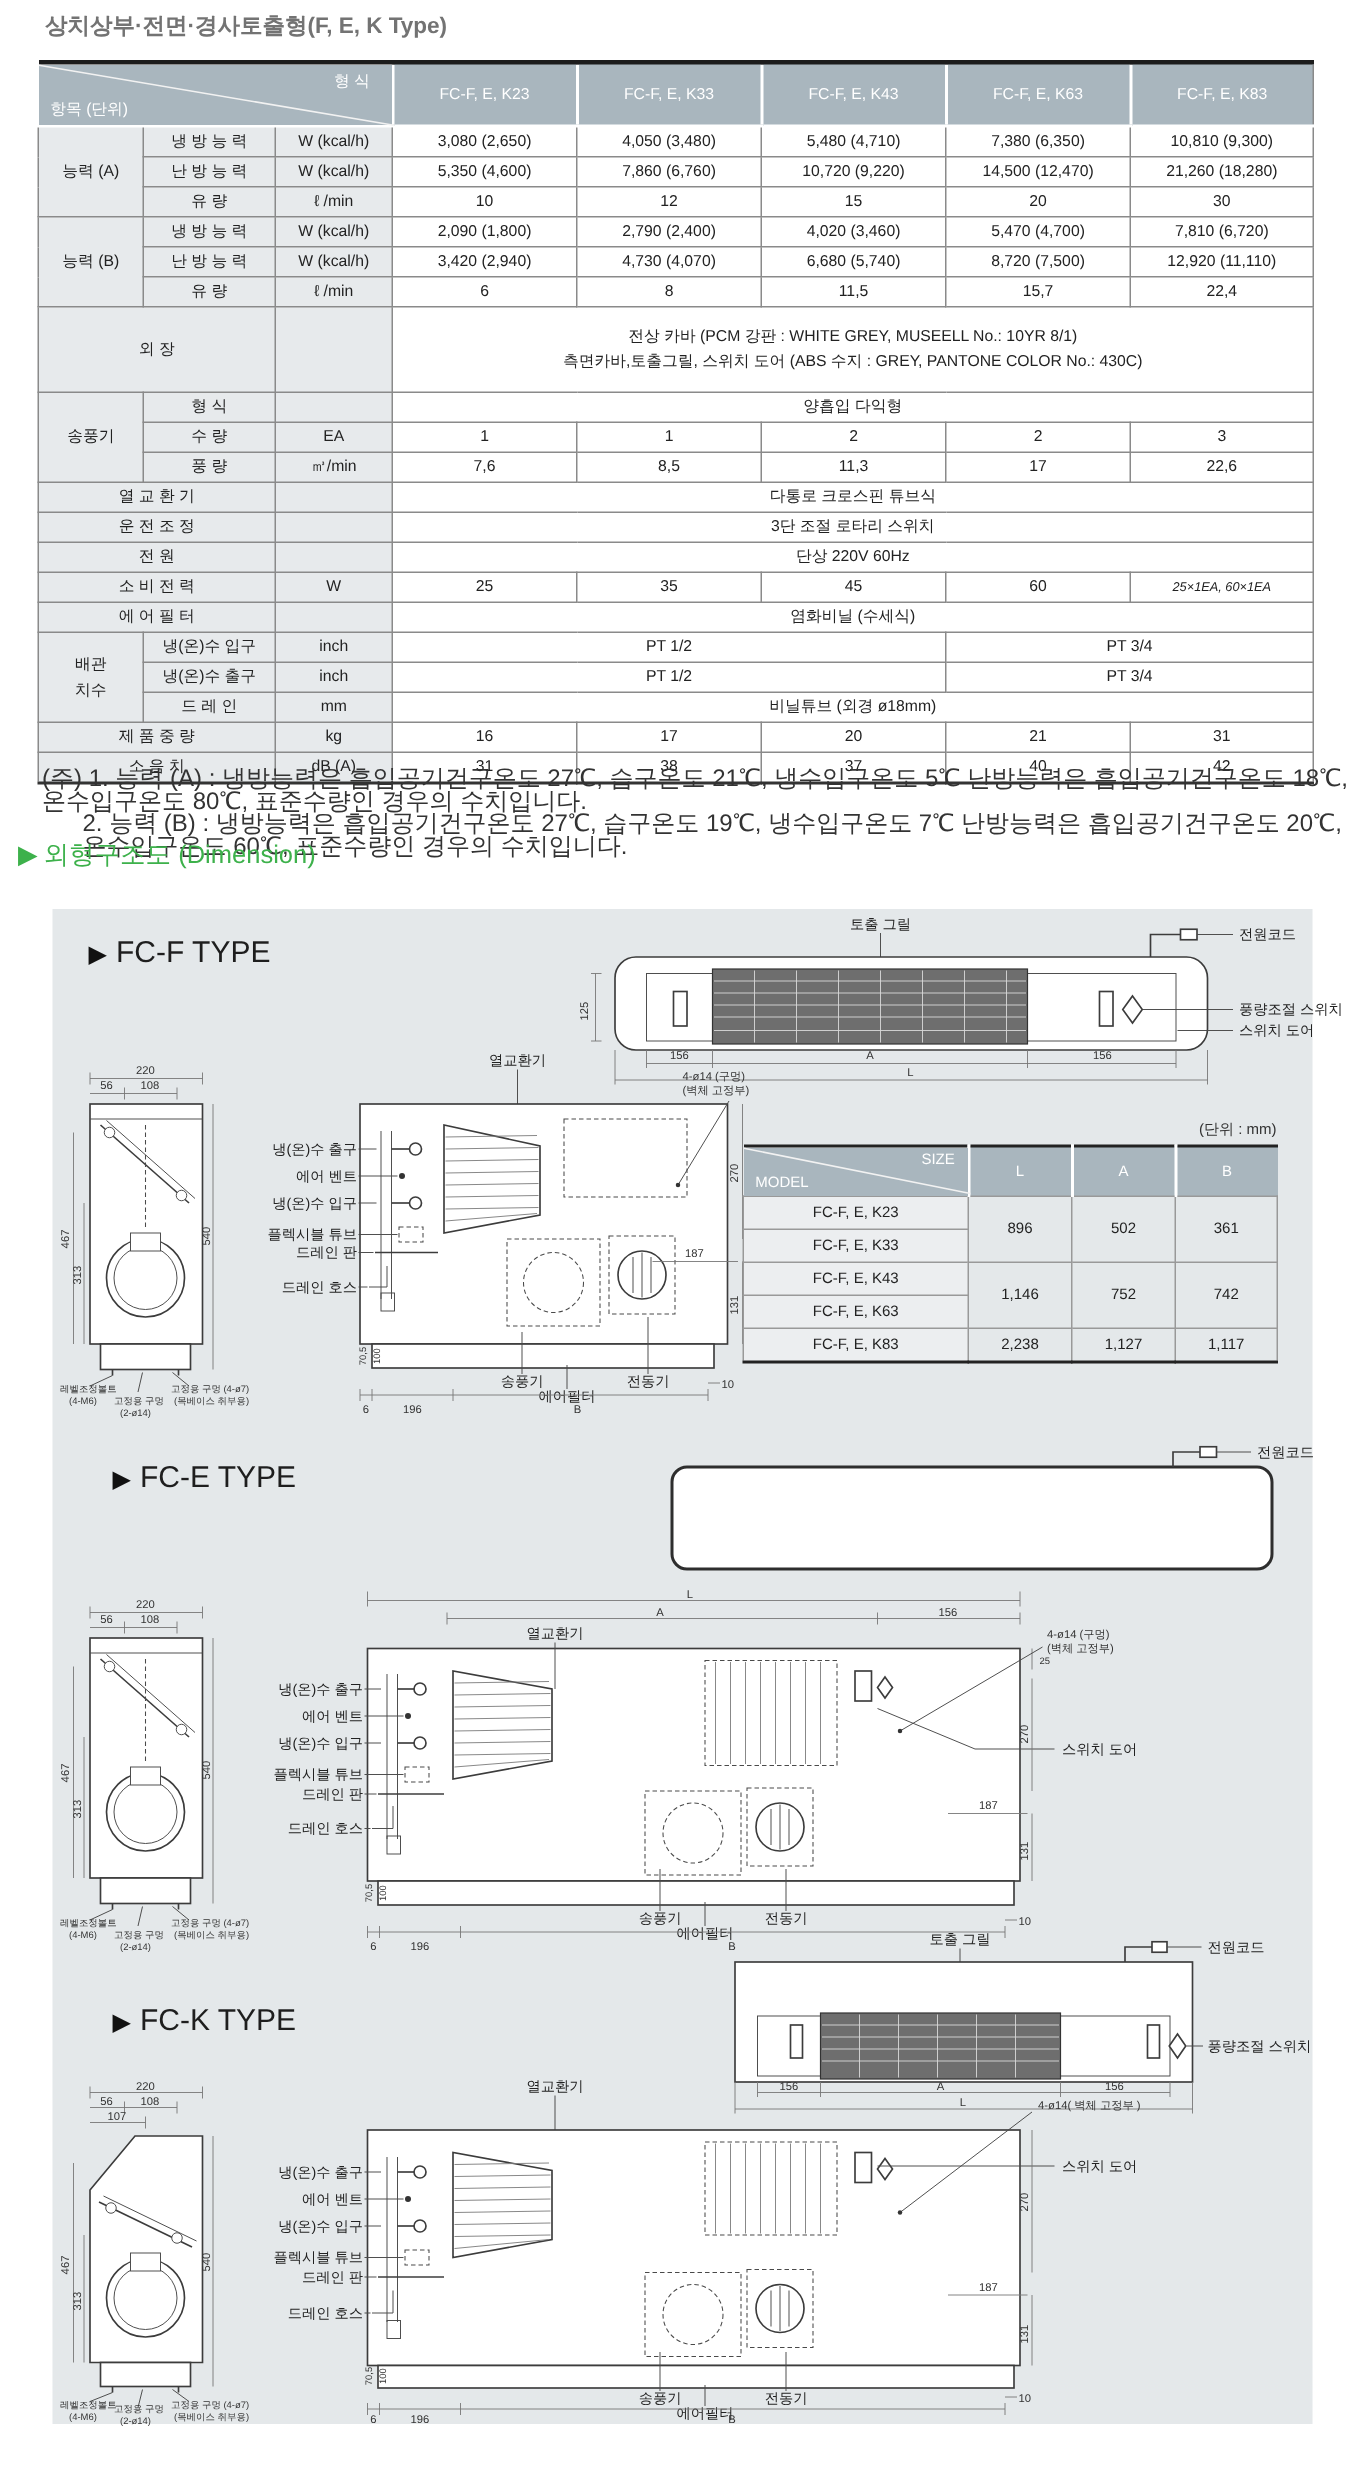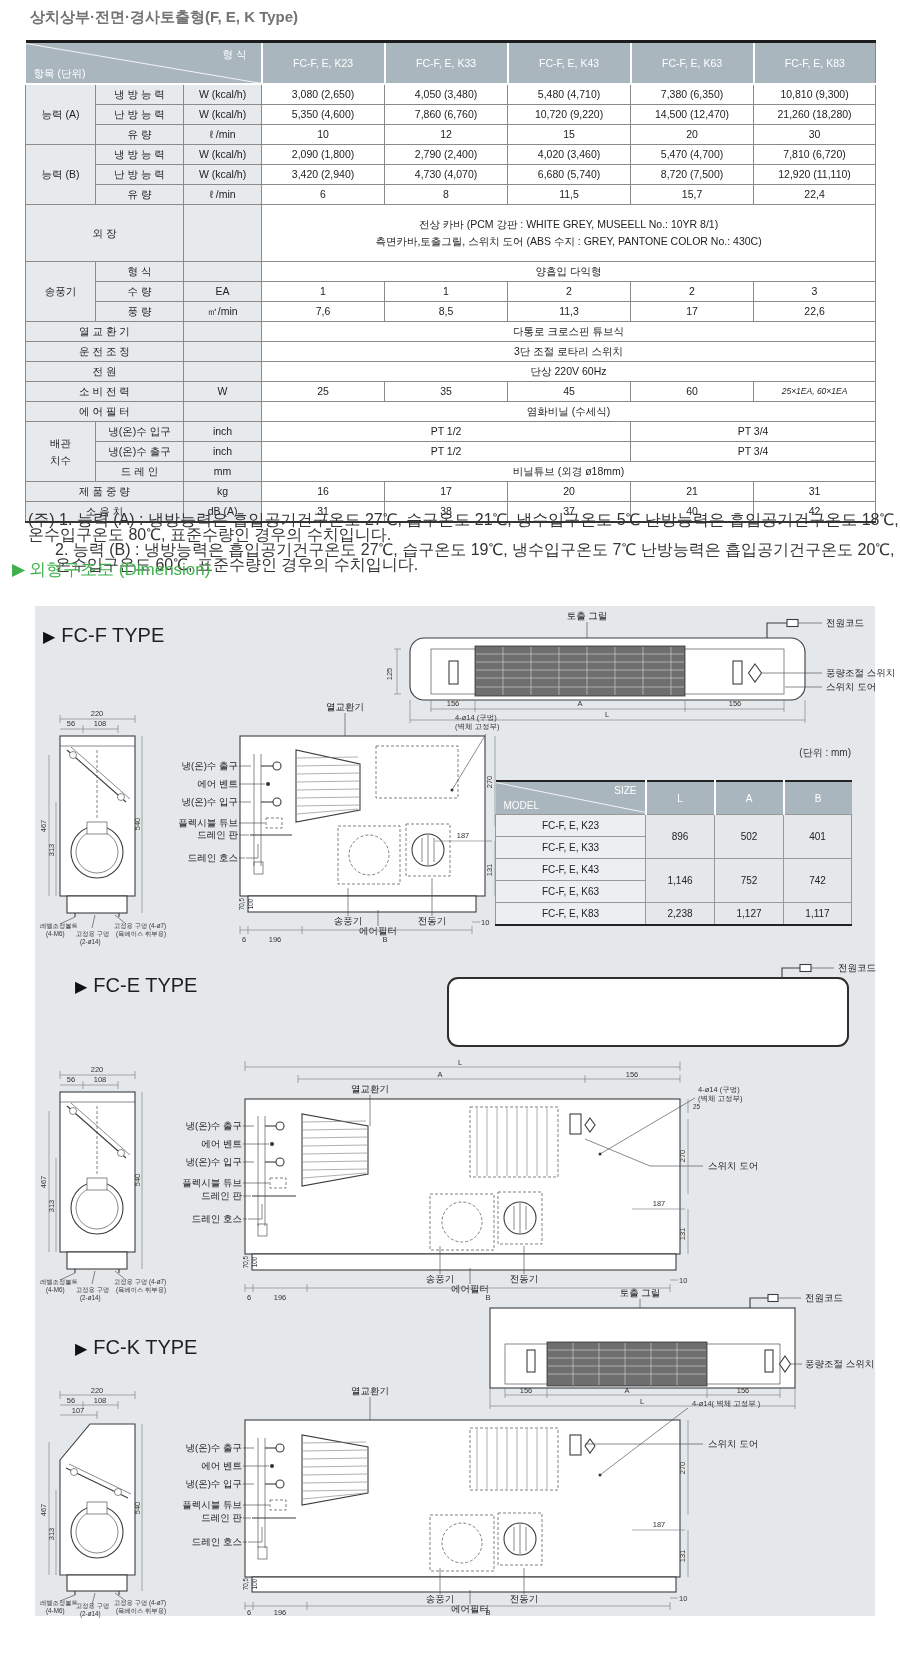--- a/index.html
+++ b/index.html
@@ -46,21 +46,21 @@
   .sthin{stroke:#4a4a4a;stroke-width:.65;fill:none;}
   .dsh{stroke:#4a4a4a;stroke-width:.7;fill:none;stroke-dasharray:3 2;}
   .dim{stroke:#777;stroke-width:.6;fill:none;}
   .hxl{stroke:#7a7a7a;stroke-width:.6;}
   .grl{stroke:#d9d9d9;stroke-width:.6;}
   .grf{fill:#6e6e6e;stroke:#333;stroke-width:.8;}
   .wf{fill:#fff;}
   .dot{fill:#333;}
   
   .dimtbl-wrap{position:absolute;left:460px;top:140px;width:380px;font-size:10px;}
-  .unitnote{text-align:right;width:356px;margin-bottom:20px;color:#333;}
+  .unitnote{text-align:right;width:356px;margin-bottom:3px;color:#333;}
   table.dimtbl{border-collapse:collapse;table-layout:fixed;width:356px;font-size:10px;
                border-top:2px solid #222;border-bottom:2px solid #222;}
   table.dimtbl th{background:#a9b6be;color:#fff;font-weight:normal;height:30px;border-left:2px solid #fff;}
   table.dimtbl th:first-child{border-left:none;}
   table.dimtbl td{border:1px solid #999;text-align:center;height:19px;}
   table.dimtbl td.mdl{background:#eceef0;}
   th.corner2{position:relative;}
   .diag2{position:absolute;left:0;top:0;width:154px;border-top:1px solid #f2f2f2;
          transform:rotate(11.3deg);transform-origin:0 0;}
   .c2-tr{position:absolute;right:8px;top:3px;}
@@ -264,21 +264,21 @@
   <div>(주)  1. 능력 (A) : 냉방능력은 흡입공기건구온도 27℃, 습구온도 21℃, 냉수입구온도 5℃ 난방능력은 흡입공기건구온도 18℃, 온수입구온도 80℃, 표준수량인 경우의 수치입니다.</div>
   <div class="ind">2. 능력 (B) : 냉방능력은 흡입공기건구온도 27℃, 습구온도 19℃, 냉수입구온도 7℃ 난방능력은 흡입공기건구온도 20℃, 온수입구온도 60℃, 표준수량인 경우의 수치입니다.</div>
 </div>
 
 <div class="dim-heading">
   <span class="tri">▶</span><span>외형구조도 (Dimension)</span>
 </div>
 
 <div class="panel">
 
-  <div class="type-label" style="left:8px;top:18px;">
+  <div class="type-label" style="left:24px;top:18px;">
     <span class="tri">▶</span><span>FC-F TYPE</span>
   </div>
 
   <svg class="abs" style="left:300px;top:2px;" width="540" height="120" viewBox="0 0 540 120">
     <g>
       <text x="252" y="11" text-anchor="middle" class="lb">토출 그릴</text>
       <line x1="252" y1="14" x2="252" y2="52" class="sthin"></line>
       <rect x="75" y="30" width="395" height="62" rx="14" class="s wf"></rect>
       <rect x="96" y="41" width="353" height="45" class="sthin wf"></rect>
       <rect x="140" y="38" width="210" height="50" class="grf"></rect>
@@ -457,21 +457,21 @@
           <span class="c2-bl">MODEL</span>
         </th>
         <th>L</th>
         <th>A</th>
         <th>B</th>
       </tr>
       <tr>
         <td class="mdl">FC-F, E, K23</td>
         <td rowspan="2">896</td>
         <td rowspan="2">502</td>
-        <td rowspan="2">401</td>
+        <td rowspan="2">361</td>
       </tr>
       <tr>
         <td class="mdl">FC-F, E, K33</td>
       </tr>
       <tr>
         <td class="mdl">FC-F, E, K43</td>
         <td rowspan="2">1,146</td>
         <td rowspan="2">752</td>
         <td rowspan="2">742</td>
       </tr>

